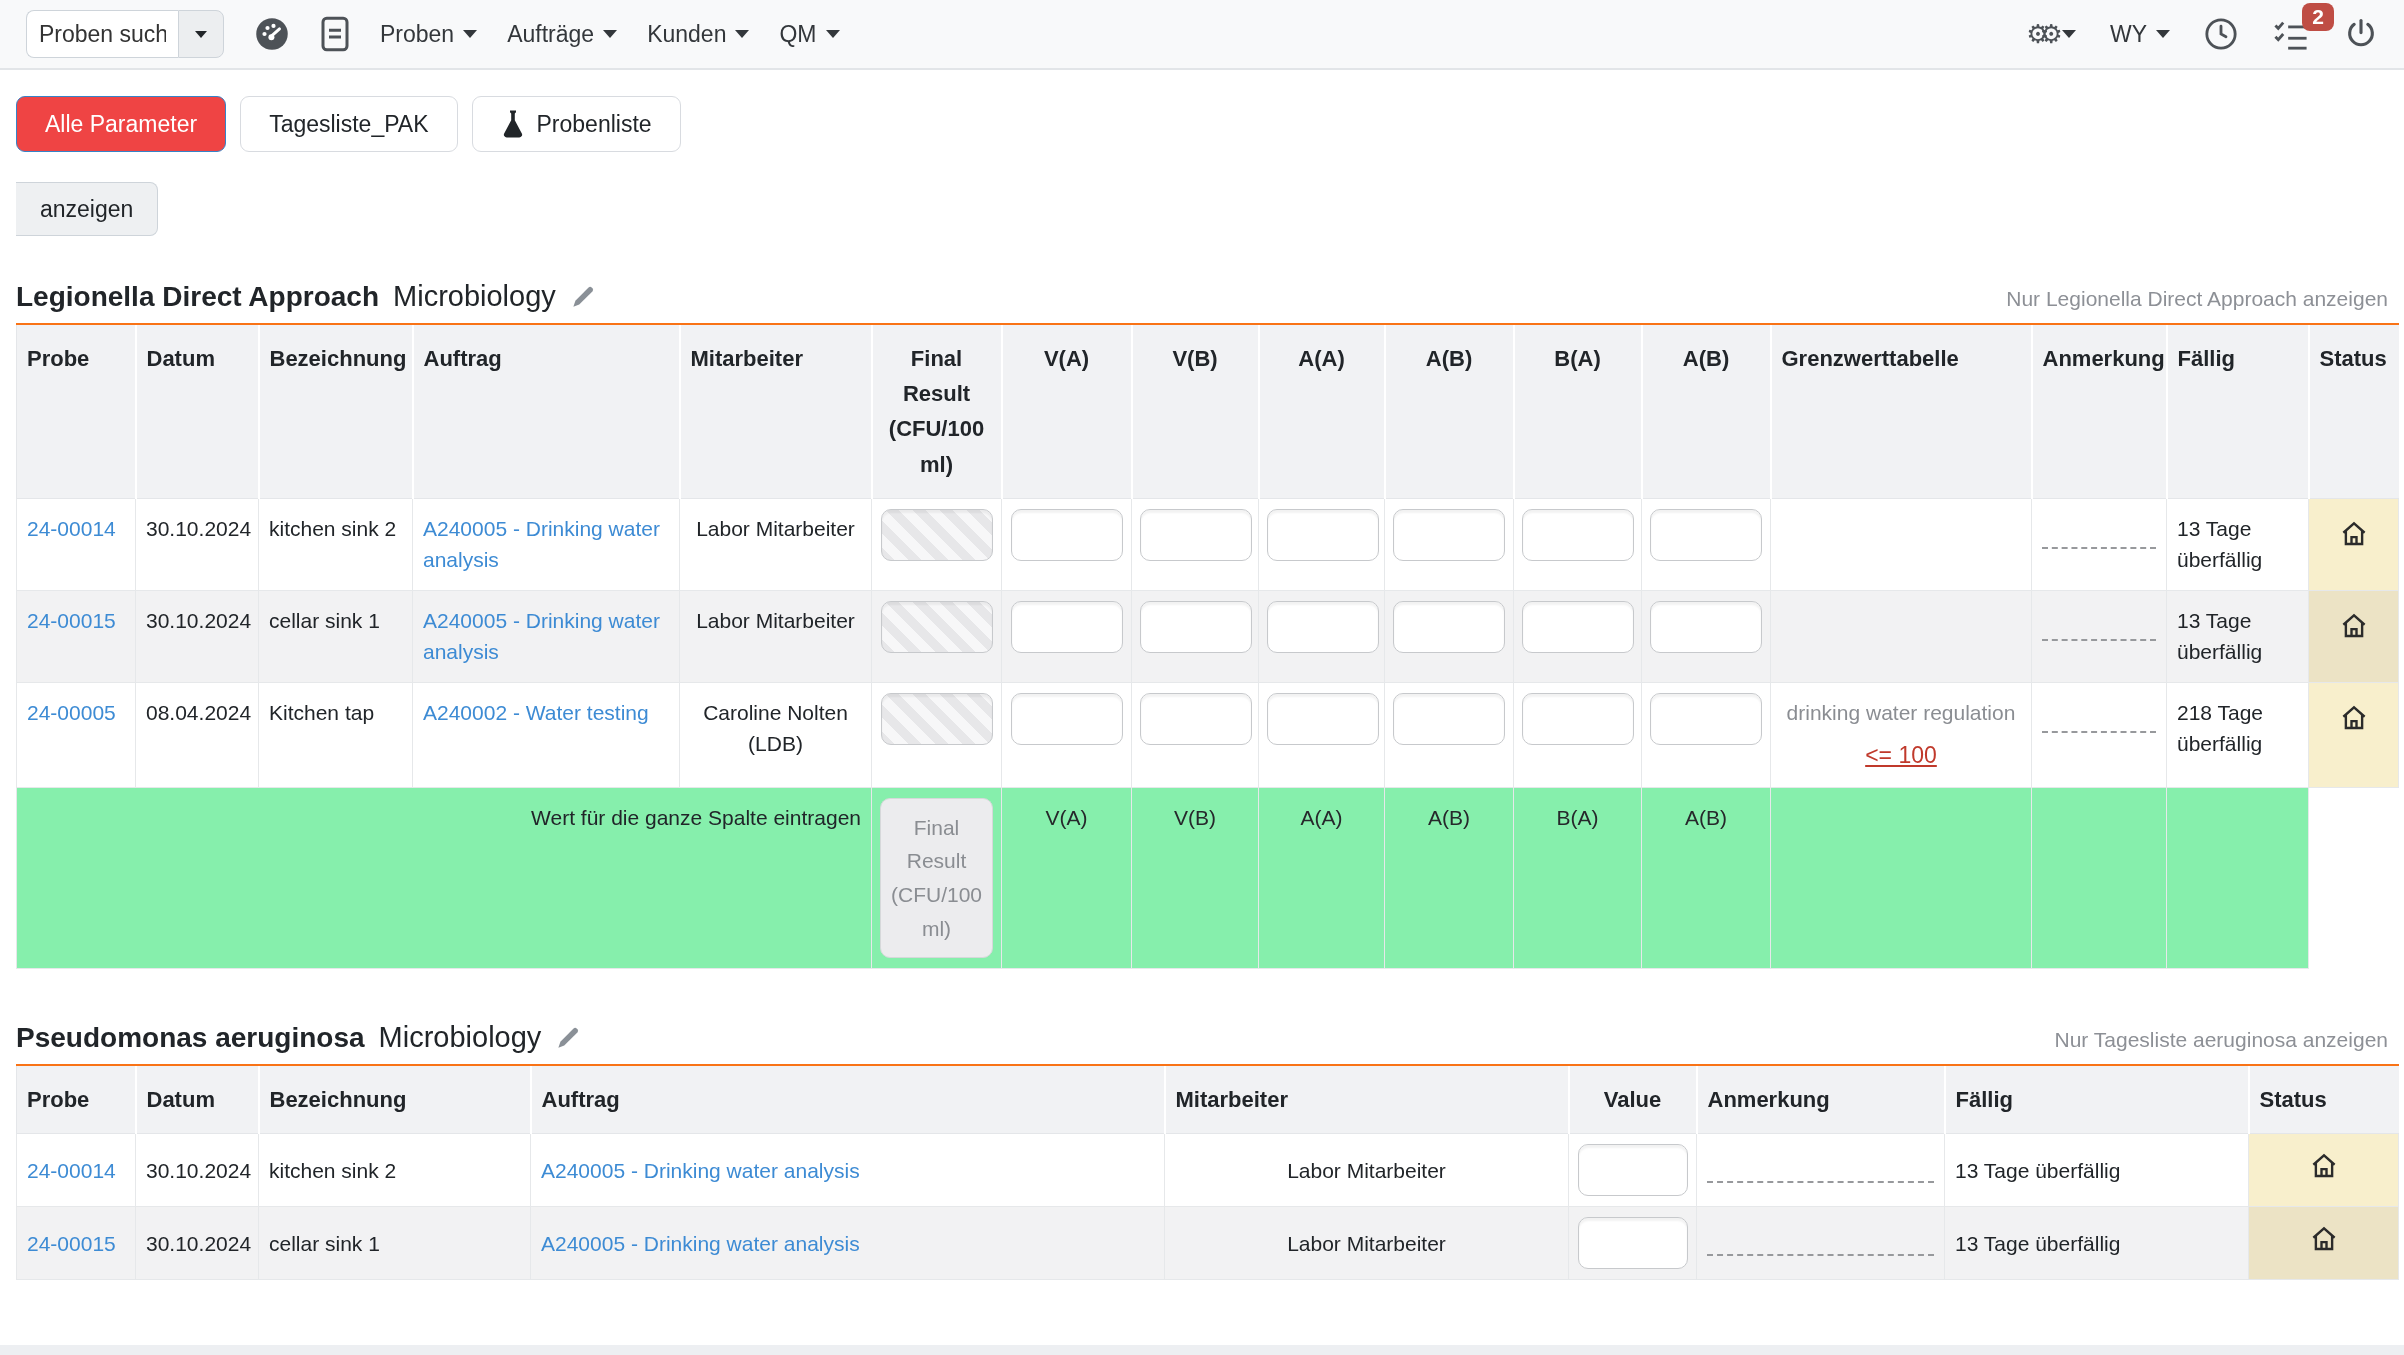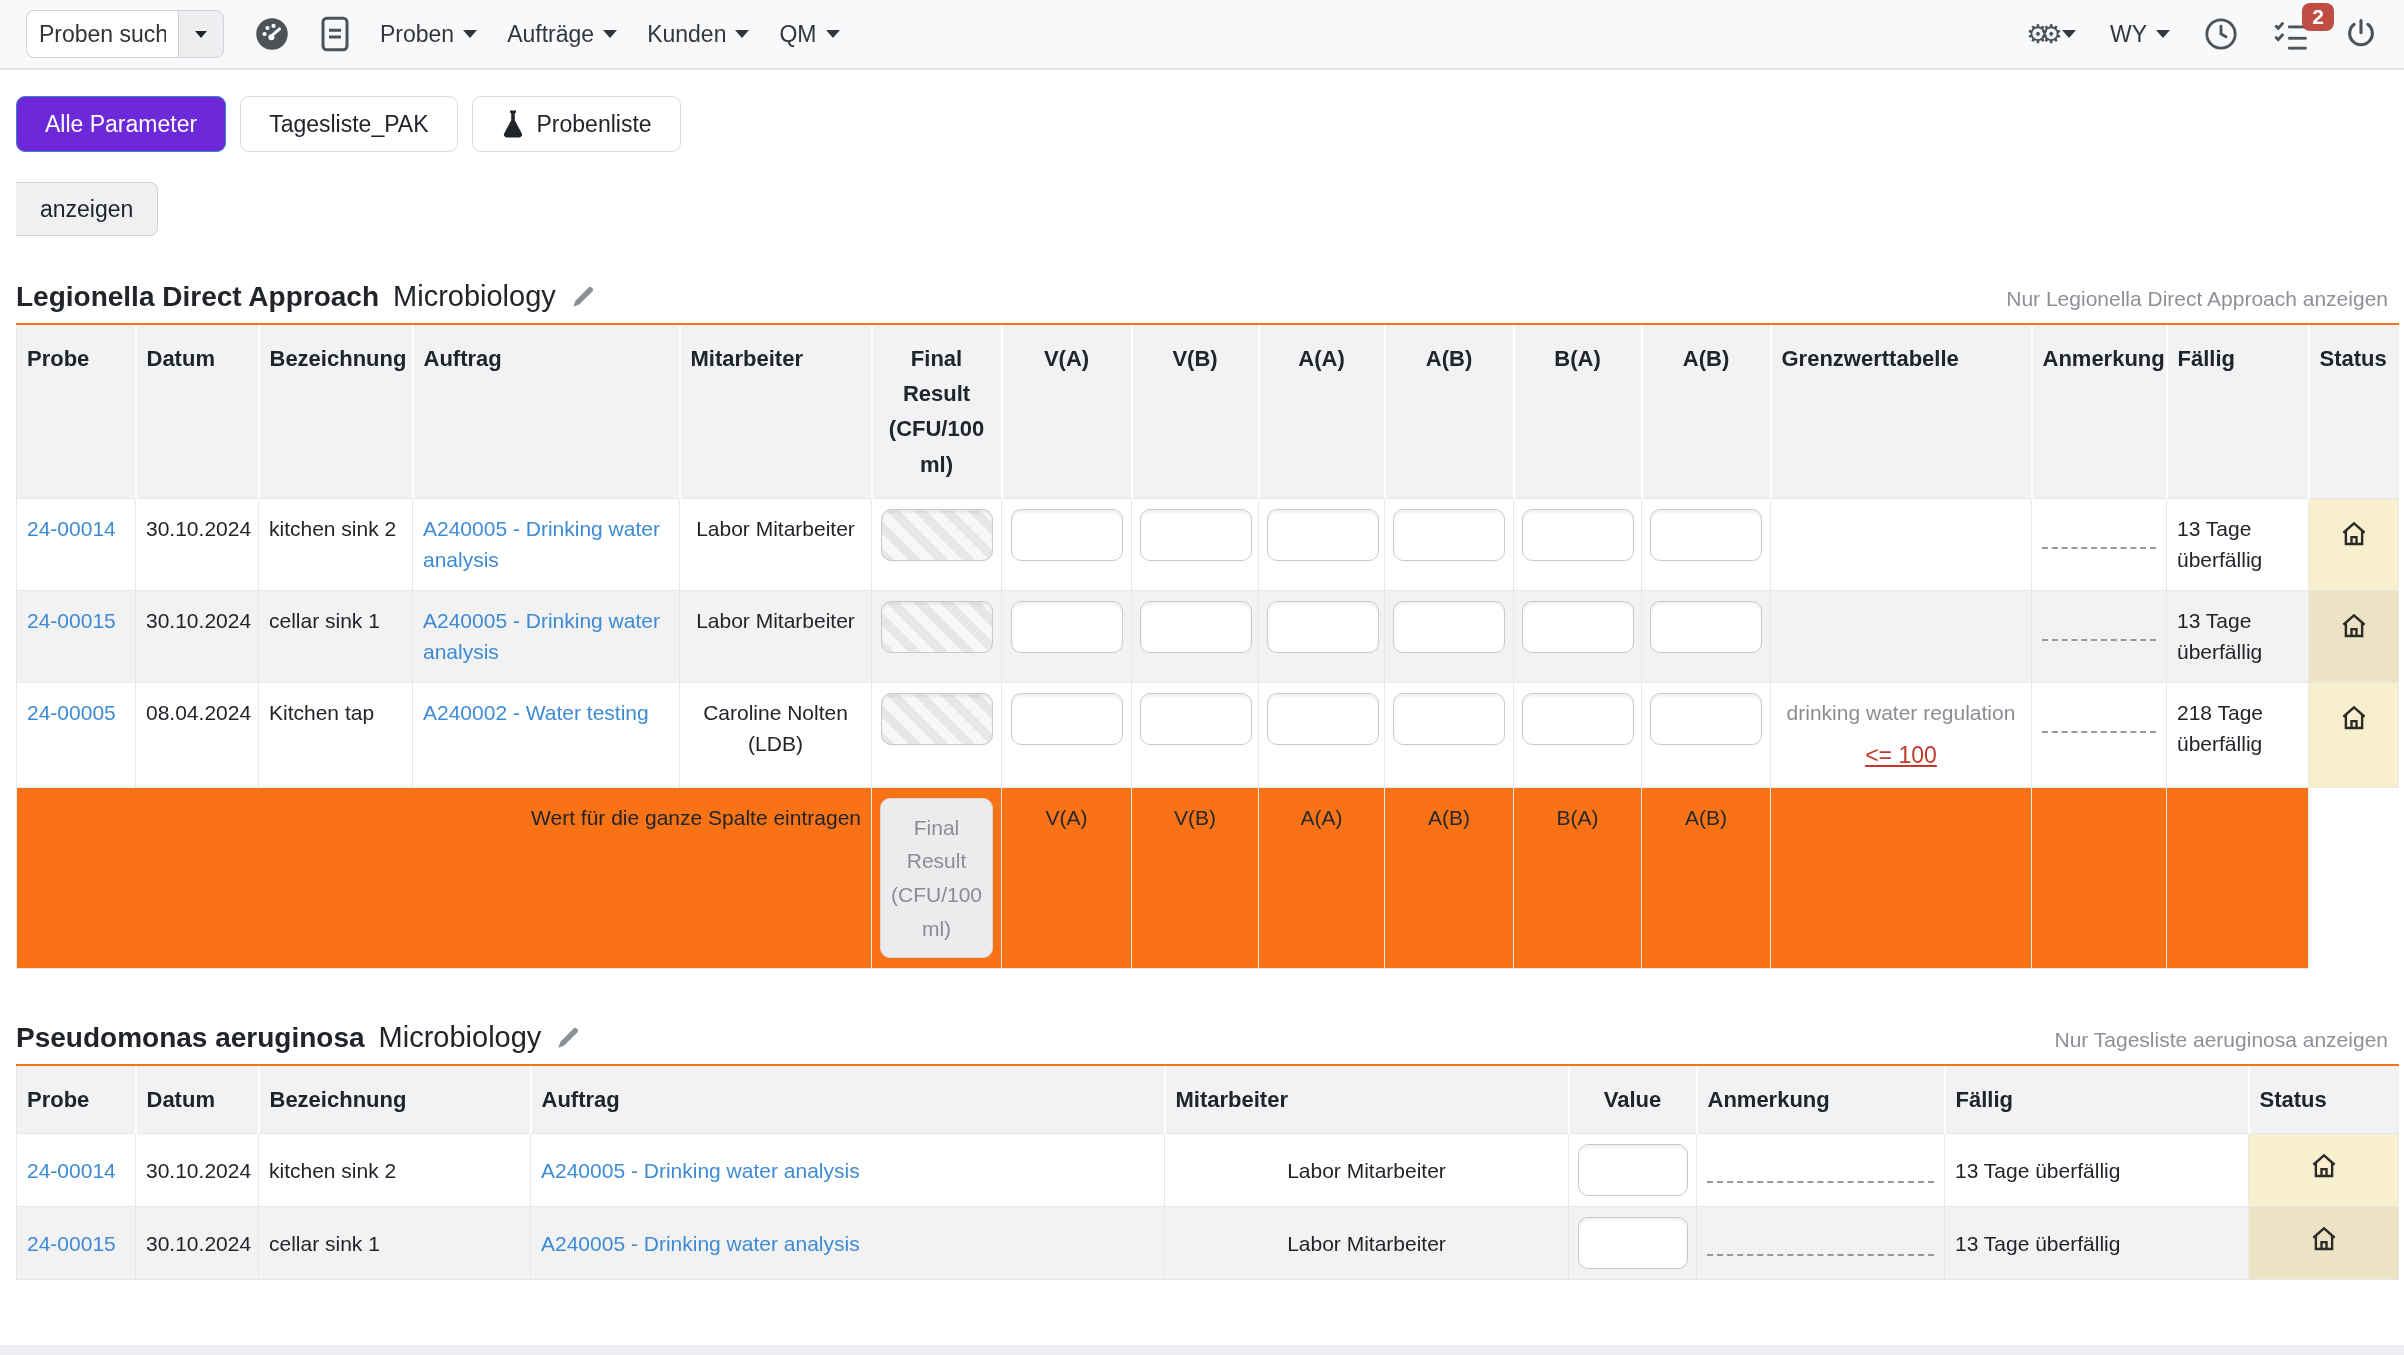--- a/index.html
+++ b/index.html
@@ -20,21 +20,21 @@
   .badge-wrap { position: relative; }
   .badge { position: absolute; top: -14px; right: -24px; background: #bf4d44; color: #fff; font-size: 21px; font-weight: bold; border-radius: 8px; padding: 2px 10px; }
 
   
   .content { padding: 0 16px; }
   .page-head { display: flex; align-items: center; margin-top: 40px; gap: 18px; }
   .page-title { font-size: 42px; font-weight: bold; letter-spacing: -0.5px; }
   .page-subtitle { font-size: 23px; color: #6e757c; align-self: flex-end; margin-bottom: 6px; margin-left: 4px; }
   .view-tabs { display: flex; gap: 14px; margin-top: 26px; }
   .btn { height: 56px; border-radius: 9px; font-size: 23px; padding: 0 28px; display: inline-flex; align-items: center; gap: 12px; cursor: pointer; border: 1px solid #d8dbe0; background: #fff; color: #212529; }
-  .btn.primary { background: #6d28d9; border-color: #3583c8; color: #fff; }
+  .btn.primary { background: #ef4444; border-color: #3583c8; color: #fff; }
   .date-row { display: flex; margin-top: 30px; }
   .date-row input { width: 262px; height: 54px; border: 1px solid #ced4da; border-radius: 8px 0 0 8px; font-size: 23px; padding: 0 16px; color: #212529; outline: none; }
   .date-row .btn-append { height: 54px; background: #eef0f2; border: 1px solid #ced4da; border-left: none; border-radius: 0 8px 8px 0; font-size: 23px; padding: 0 24px; color: #212529; cursor: pointer; }
 
   
   .section-head { display: flex; align-items: baseline; margin-top: 44px; margin-bottom: 10px; }
   .section-title { font-size: 28px; font-weight: bold; }
   .section-cat { font-size: 29px; font-weight: normal; margin-left: 14px; }
   .section-pencil { margin-left: 14px; color: #8a9097; align-self: center; cursor: pointer; }
   .section-link { margin-left: auto; font-size: 21px; color: #8d9096; cursor: pointer; }
@@ -48,21 +48,21 @@
   .c { text-align: center !important; }
   a.lnk { color: #3d8bd4; text-decoration: none; cursor: pointer; }
   .inp-cell { padding: 10px 8px !important; text-align: center; }
   .box { width: 112px; height: 52px; border: 1px solid #c7c9cc; border-radius: 10px; background: #fff; box-shadow: inset 0 3px 2px rgba(0,0,0,.05); display: inline-block; outline: none; font-size: 21px; text-align: center; }
   .hatch { background: repeating-linear-gradient(45deg, #e7e7e9 0 9px, #f7f7f8 9px 19px); }
   .status-cell { background: #f8efcc !important; text-align: center; padding-top: 20px !important; color: #2b2b2b; }
   tr.striped .status-cell { background: #ece3c5 !important; }
   .dash { display: block; height: 24px; border-bottom: 2px dashed #97999c; margin-top: 12px; }
   .gw-name { color: #8a8d92; text-align: center; font-size: 21px; }
   .gw-limit { color: #c0392b; text-align: center; font-size: 23px; margin-top: 10px; text-decoration: underline; }
-  tr.tfoot1 td { background: #f97316; height: 140px; }
+  tr.tfoot1 td { background: #86efac; height: 140px; }
   tr.tfoot1 td.nofill { background: #fff; border: none; }
   .tfoot-label { text-align: right; font-size: 21px; padding-top: 12px; }
   .chip { background: #ececee; border: 1px solid #d6d8da; border-radius: 10px; color: #8a8d92; text-align: center; font-size: 21px; line-height: 1.6; padding: 12px 4px; }
   .tfoot-col { text-align: center; font-size: 21px; color: #26282b; padding-top: 14px; cursor: pointer; }
   
   .tbl2 td { vertical-align: middle; height: 64px; }
   .tbl2 .mit { text-align: center; }
   .fade-strip { position: absolute; left: 0; right: 0; bottom: 0; height: 10px; background: #edeff2; }
 
   svg { display: block; }

